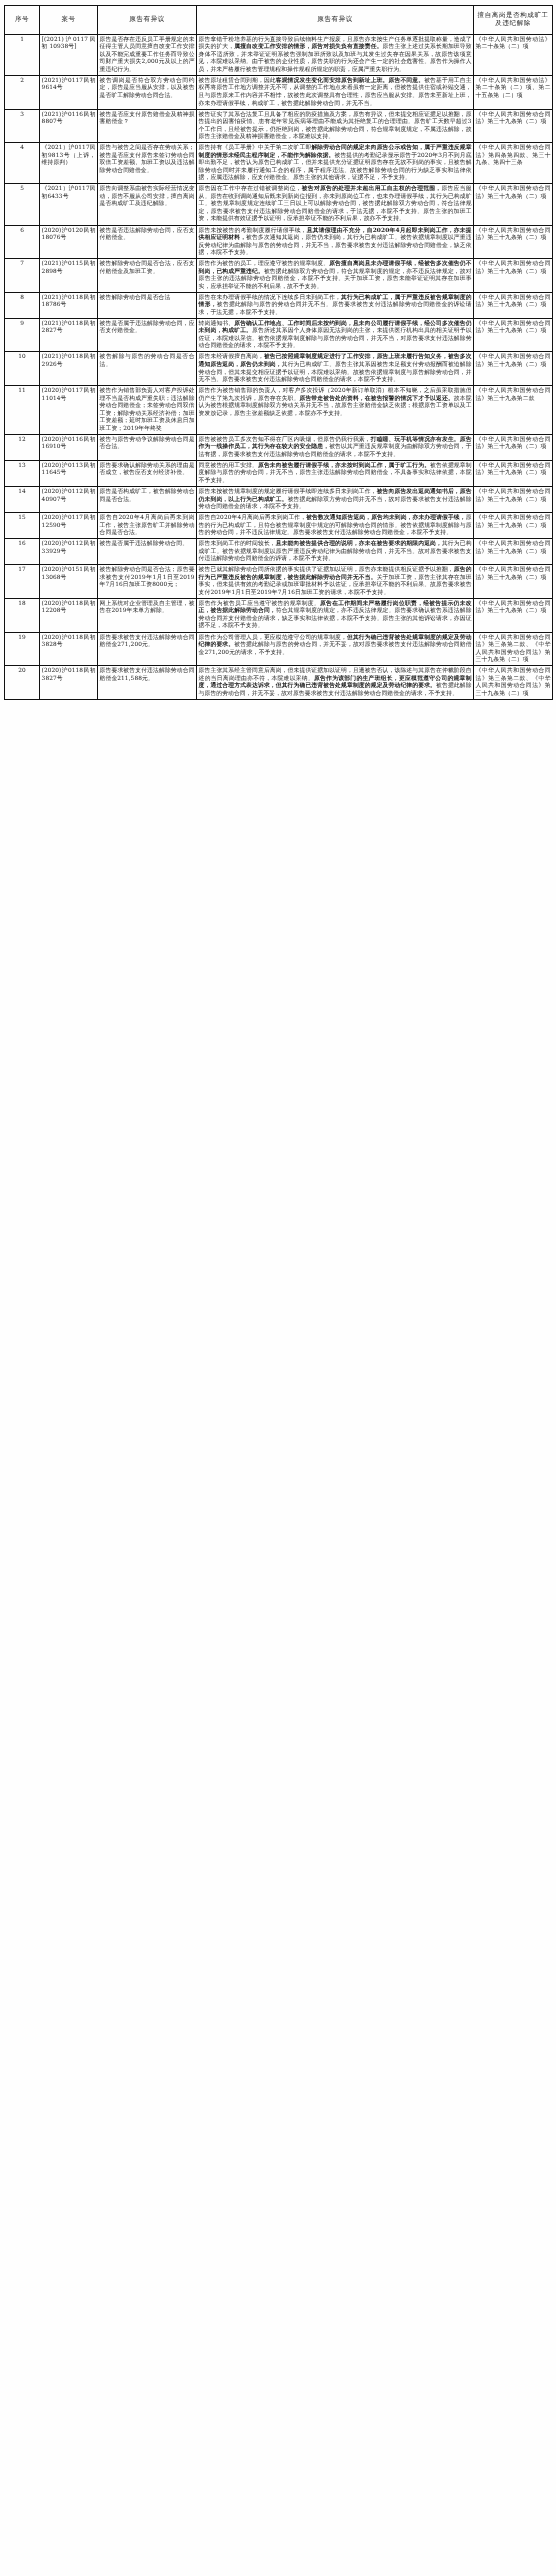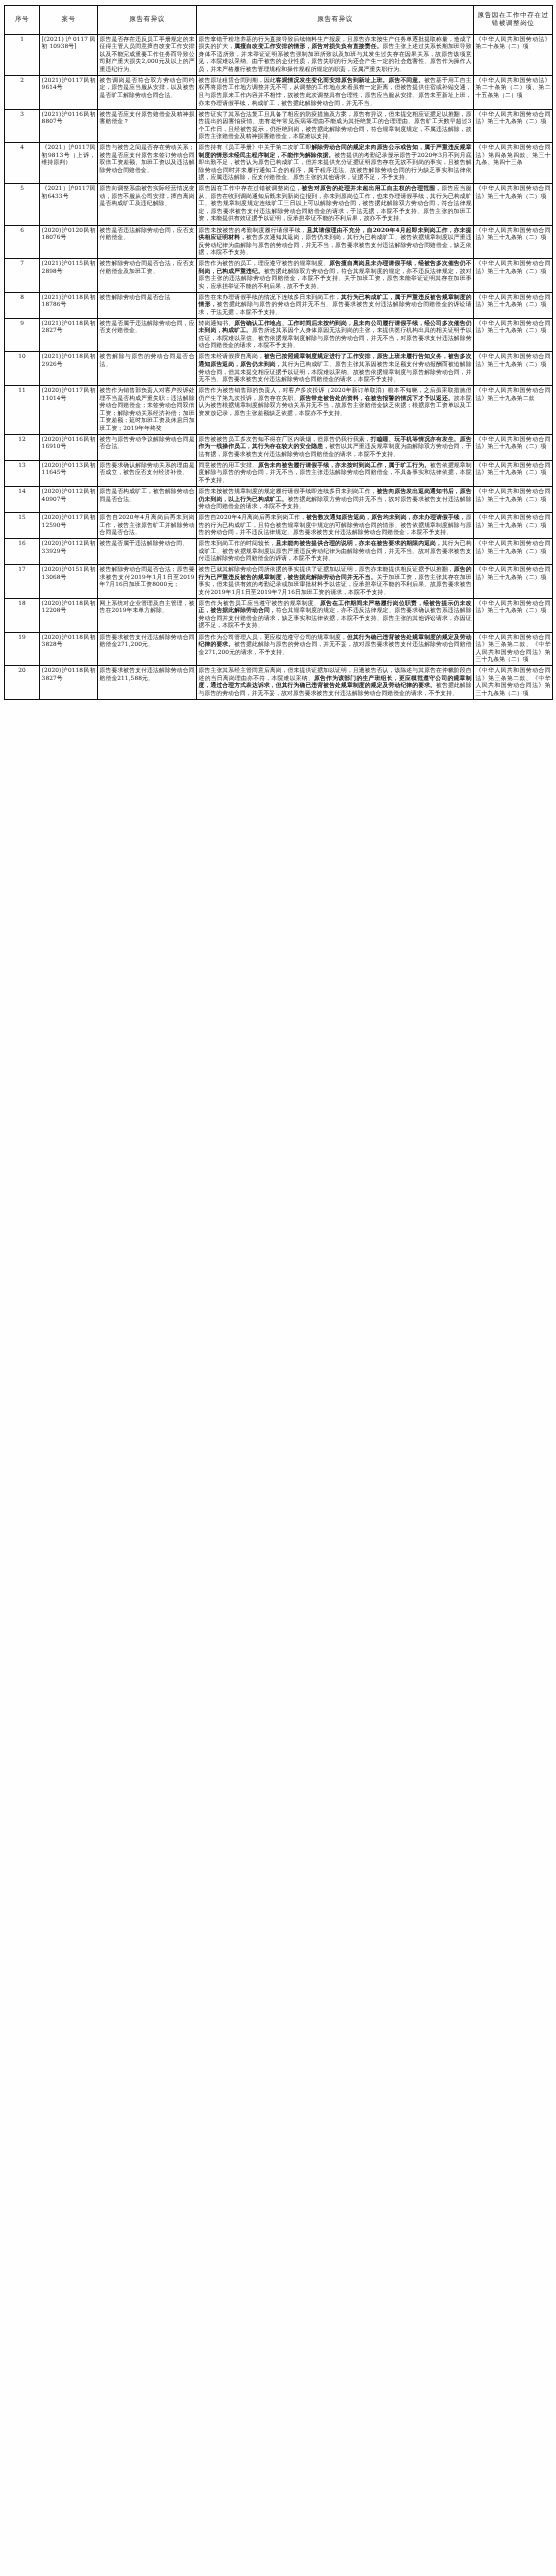--- a/index.html
+++ b/index.html
@@ -102,21 +102,21 @@
         <col class="c-focus">
         <col class="c-court">
         <col class="c-law">
     </colgroup>
     <thead>
       <tr>
         <th class="th-idx">序号</th>
         <th class="th-case">案号</th>
         <th class="th-focus">原告有异议</th>
         <th class="th-court">原告有异议</th>
-        <th class="th-law">原告因在工作中存在过错被调整岗位</th>
+        <th class="th-law">擅自离岗是否构成旷工及违纪解除</th>
       </tr>
     </thead>
     <tbody id="tbody">
         <tr>
           <td class="idx">1</td>
           <td class="caseno">[(2021)沪0117民初 10938号]</td>
           <td class="focus">原告是否存在违反员工手册规定的未征得主管人员同意擅自改变工作安排以及不能完成重要工作任务而导致公司财产重大损失2,000元及以上的严重违纪行为。</td>
           <td class="court"><span>原告拿错干粉培养基的行为直接导致后续物料生产报废，且原告亦未按生产任务单逐批提取称量，造成了损失的扩大，</span><b>属擅自改变工作安排的情形，原告对损失负有直接责任。</b><span>原告主张上述过失系长期加班导致身体不适所致，并未举证证明系被告强制加班所致以及加班与其发生过失存在因果关系，故原告该项意见，本院难以采纳。由于被告的企业性质，原告失职的行为还会产生一定的社会危害性。原告作为操作人员，并未严格履行被告管理规程和操作规程所规定的职责，应属严重失职行为。</span></td>
           <td class="law">《中华人民共和国劳动法》第二十条第（二）项</td>
         </tr>

